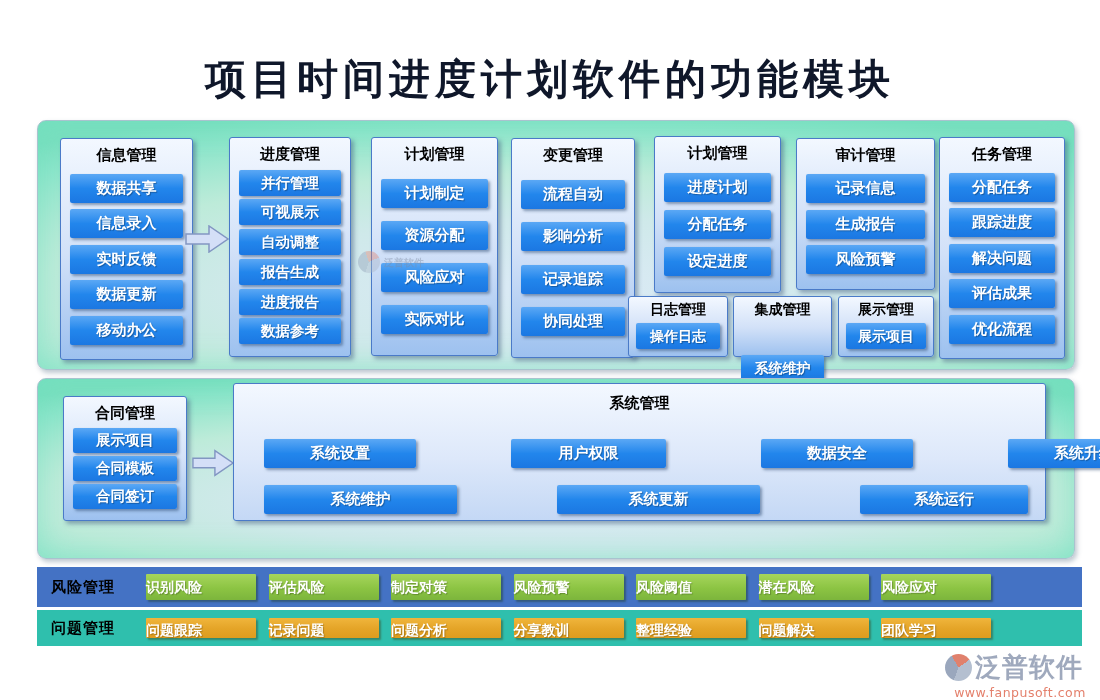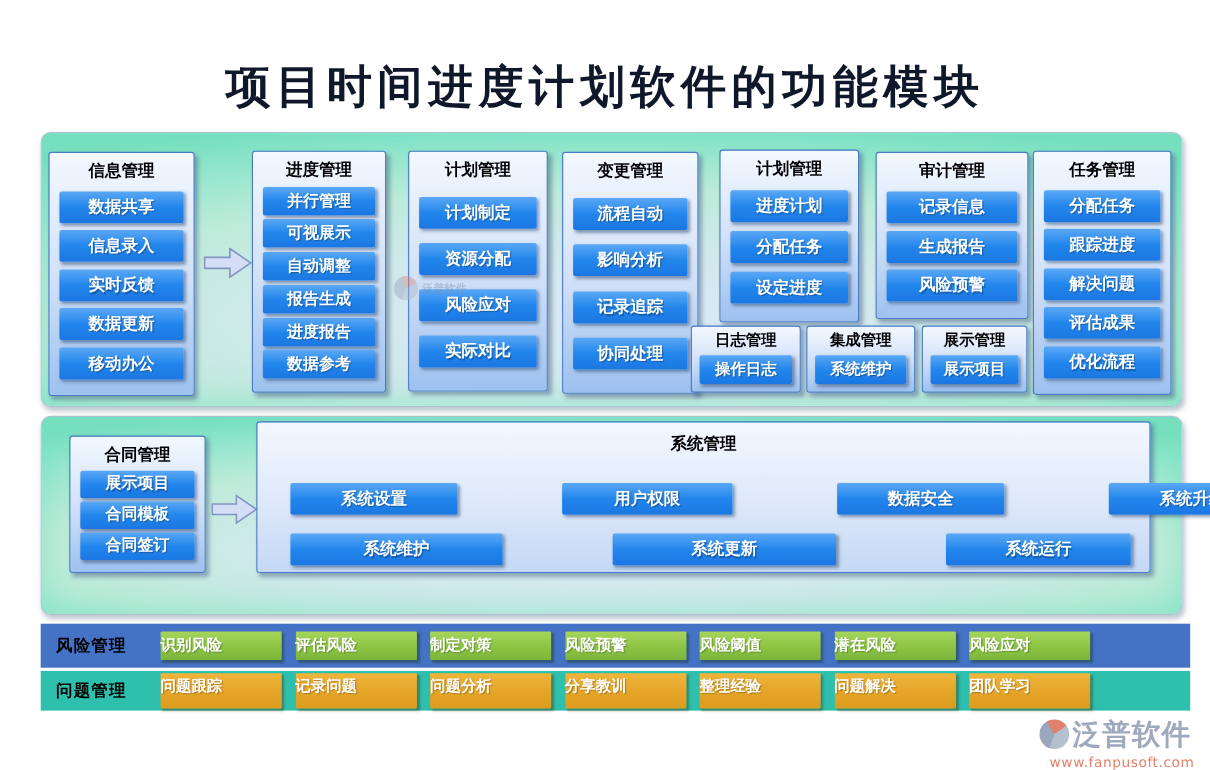--- a/index.html
+++ b/index.html
@@ -20,31 +20,31 @@
   .col{position:absolute;box-sizing:border-box;display:flex;flex-direction:column;
        padding:4px 9px 8px;border-radius:3px;border:1.5px solid #4a7ac8;
        background:linear-gradient(180deg,#f3f8ff 0%,#d2e1f8 52%,#9dc1ef 100%);
        box-shadow:3px 3px 4px rgba(70,95,130,.5);}
   .col-h{text-align:center;font-weight:bold;font-size:15px;color:#000;padding:3px 0 2px;white-space:nowrap;}
   .items{flex:1;display:flex;flex-direction:column;justify-content:space-evenly;}
   .btn-blue{background:linear-gradient(180deg,#5ba8f5 0%,#2286ec 50%,#1b77e2 100%);
        color:#fff;font-weight:bold;font-size:15px;text-align:center;
        height:29px;line-height:29px;border-radius:2px;white-space:nowrap;
        box-shadow:2px 2px 3px rgba(40,70,110,.5);text-shadow:1px 1px 1px rgba(0,0,0,.3);}
-  .c1{left:6px;top:17px;width:133px;height:222px;}
+  .c1{left:22px;top:17px;width:133px;height:222px;}
   .c2{left:191px;top:16px;width:122px;height:220px;}
   .c2 .btn-blue{height:26px;line-height:26px;font-size:14.5px;}
   .c3{left:333px;top:16px;width:127px;height:219px;}
   .c4{left:473px;top:17px;width:124px;height:220px;}
   .c5{left:616px;top:15px;width:127px;height:157px;}
   .c6{left:758px;top:17px;width:139px;height:152px;}
   .c7{left:901px;top:16px;width:126px;height:222px;}
   .sub{top:175px;height:61px;padding:2px 7px 7px;}
   .sp1{left:590px;width:100px;}
-  .sp2{left:695px;width:99px;}
+  .sp2{left:695px;width:99px;gap:33px;}
   .sp3{left:800px;width:96px;}
   .sub .col-h{font-size:14px;padding:2px 0 3px;}
   .sub .btn-blue{height:26px;line-height:26px;font-size:14px;}
   
   .arrow{position:absolute;}
   #arrow1{left:147px;top:104px;}
   #arrow2{left:154px;top:70px;}
   
   #contract{left:25px;top:17px;width:124px;height:125px;}
   #contract .btn-blue{height:25px;line-height:25px;font-size:14.5px;}
@@ -69,21 +69,21 @@
   #issuebar{top:610px;height:36px;background:#2fbfad;}
   .bar-label{position:absolute;left:14px;top:50%;transform:translateY(-50%);
        font-weight:bold;font-size:15px;color:#000;letter-spacing:1px;white-space:nowrap;}
   .bar-items{position:absolute;left:109px;top:50%;transform:translateY(-50%);
        display:flex;gap:12.5px;}
   .bar-items .b{width:110px;height:26px;line-height:26px;color:#fff;
        font-weight:bold;font-size:14px;border-radius:1px;white-space:nowrap;
        text-shadow:1px 1px 1px rgba(0,0,0,.25);}
   #riskbar .b{background:linear-gradient(180deg,#a6d55c 0%,#8cc443 55%,#7cb53c 100%);
        box-shadow:2px 2px 2px rgba(30,60,40,.45);}
-  #issuebar .b{height:32px;line-height:25px;
+  #issuebar .b{height:20px;line-height:25px;
        background:linear-gradient(180deg,#f0b53c 0%,#e4a427 55%,#dd9c1e 100%);
        box-shadow:2px 2px 2px rgba(60,50,10,.4);}
   
   #watermark{position:absolute;left:320px;top:130px;display:flex;align-items:center;
        gap:4px;opacity:.4;}
   #watermark .wm-i{width:22px;height:22px;border-radius:50%;
        background:conic-gradient(from 200deg,#8d9cb4 0 140deg,#e0816d 140deg 225deg,#aab6c8 225deg 360deg);}
   #watermark .wm-t{font-size:10px;color:#7d8aa0;font-weight:bold;line-height:11px;}
   
   #footer{position:absolute;left:945px;top:650px;width:150px;}

